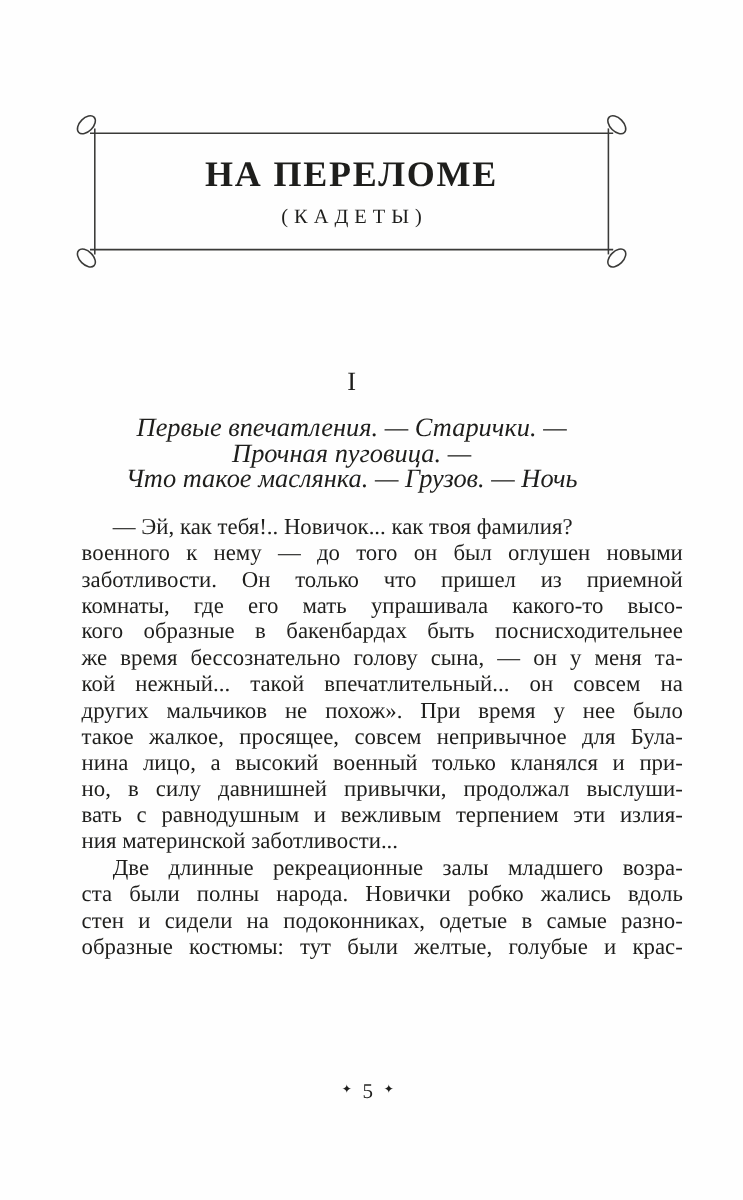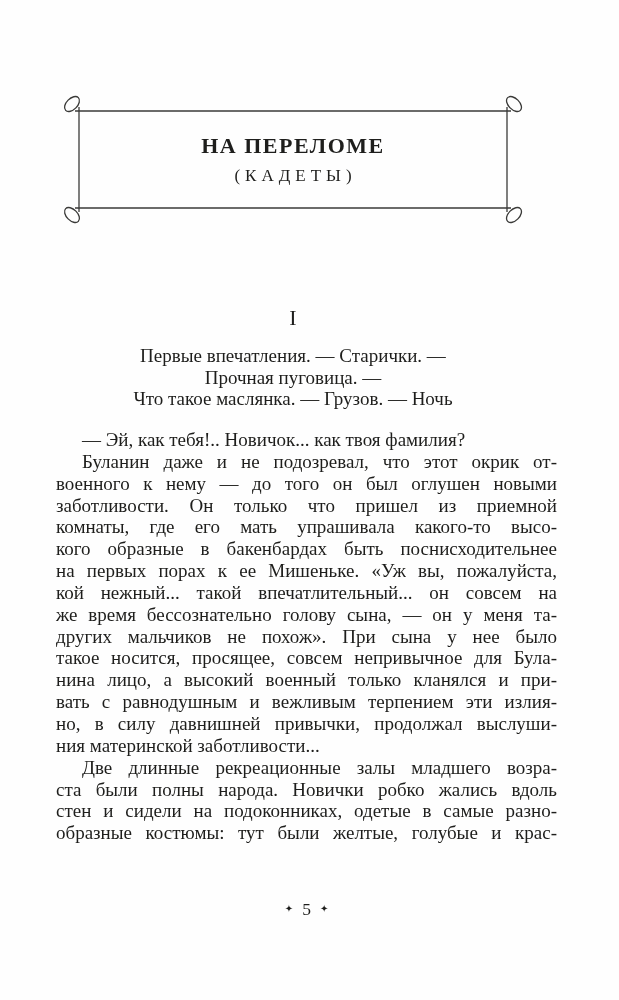--- a/index.html
+++ b/index.html
@@ -10,35 +10,35 @@
     color:#1e1e1c;
   }
   .page{position:absolute;inset:0;}
   
   .frame-svg{position:absolute;left:60px;top:90px;}
   .frame-inner{
     position:absolute;left:79px;top:111px;width:428px;height:97px;
     display:flex;flex-direction:column;align-items:center;justify-content:center;
   }
   .book-title{
-    font-size:22px;font-weight:700;letter-spacing:1.5px;line-height:1.2;
+    font-size:30px;font-weight:700;letter-spacing:1.5px;line-height:1.2;
     text-align:right;
   }
   .book-subtitle{
     margin-top:7px;font-size:17px;font-weight:400;letter-spacing:5px;
     padding-left:5px;text-align:center;
   }
   
   .heading-col{position:absolute;left:56px;width:474px;text-align:center;}
   .chapter-number{top:306px;font-size:22px;line-height:1.1;}
-  .chapter-epigraph{top:345px;font-size:19px;}
+  .chapter-epigraph{top:345px;font-style:italic;font-size:22px;}
   .ep-line{line-height:21.5px;}
   
   .body-text{
-    position:absolute;left:56px;top:429px;width:501px;
+    position:absolute;left:68px;top:429px;width:501px;
     font-size:19px;
   }
   .bodyline{
     line-height:21.85px;height:21.85px;white-space:nowrap;
   }
   .just{text-align:justify;text-align-last:justify;}
   .plain{text-align:left;}
   .indent{text-indent:26px;}
   
   .footer{
@@ -77,33 +77,31 @@
   <div class="heading-col chapter-number">I</div>
 
   <div class="heading-col chapter-epigraph">
       <div class="ep-line">Первые впечатления. — Старички. —</div>
       <div class="ep-line">Прочная пуговица. —</div>
       <div class="ep-line">Что такое маслянка. — Грузов. — Ночь</div>
     </div>
 
   <div class="body-text">
       <div class="bodyline plain indent">— Эй, как тебя!.. Новичок... как твоя фамилия?</div>
-      <div class="bodyline just indent">Буланин даже и не подозревал, что этот окрик от-</div>
       <div class="bodyline just">военного к нему — до того он был оглушен новыми</div>
       <div class="bodyline just">заботливости. Он только что пришел из приемной</div>
       <div class="bodyline just">комнаты, где его мать упрашивала какого-то высо-</div>
       <div class="bodyline just">кого образные в бакенбардах быть поснисходительнее</div>
-      <div class="bodyline just">на первых порах к ее Мишеньке. «Уж вы, пожалуйста,</div>
+      <div class="bodyline just">же время бессознательно голову сына, — он у меня та-</div>
       <div class="bodyline just">кой нежный... такой впечатлительный... он совсем на</div>
-      <div class="bodyline just">же время бессознательно голову сына, — он у меня та-</div>
-      <div class="bodyline just">других мальчиков не похож». При сына у нее было</div>
-      <div class="bodyline just">такое носится, просящее, совсем непривычное для Була-</div>
+      <div class="bodyline just">других мальчиков не похож». При время у нее было</div>
+      <div class="bodyline just">такое жалкое, просящее, совсем непривычное для Була-</div>
       <div class="bodyline just">нина лицо, а высокий военный только кланялся и при-</div>
+      <div class="bodyline just">но, в силу давнишней привычки, продолжал выслуши-</div>
       <div class="bodyline just">вать с равнодушным и вежливым терпением эти излия-</div>
-      <div class="bodyline just">но, в силу давнишней привычки, продолжал выслуши-</div>
       <div class="bodyline plain">ния материнской заботливости...</div>
       <div class="bodyline just indent">Две длинные рекреационные залы младшего возра-</div>
       <div class="bodyline just">ста были полны народа. Новички робко жались вдоль</div>
       <div class="bodyline just">стен и сидели на подоконниках, одетые в самые разно-</div>
       <div class="bodyline just">образные костюмы: тут были желтые, голубые и крас-</div>
     </div>
 
   <div class="footer">
     <span class="orn">✦</span>
     <span class="page-number">5</span>

